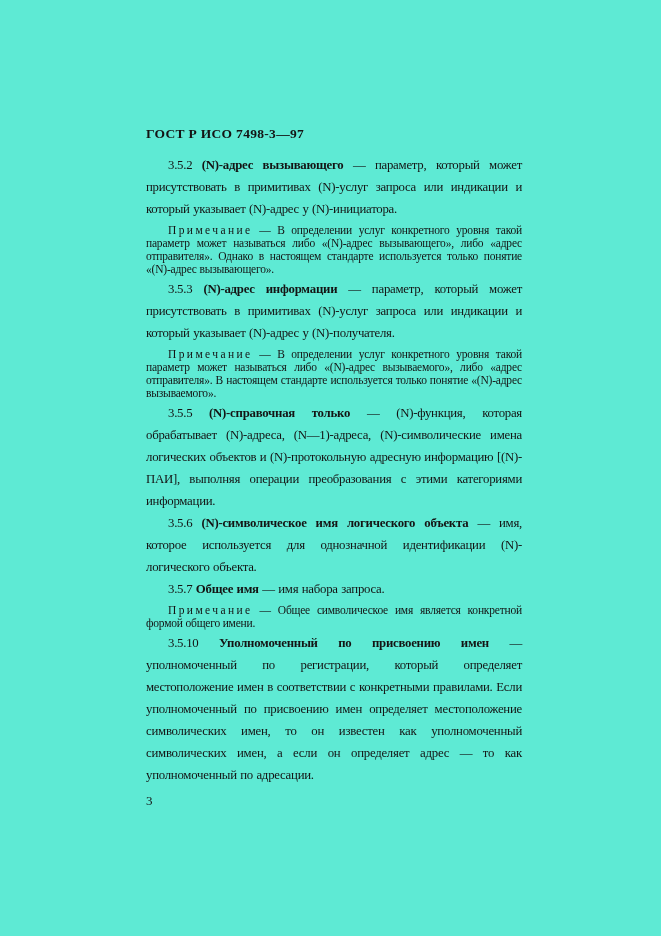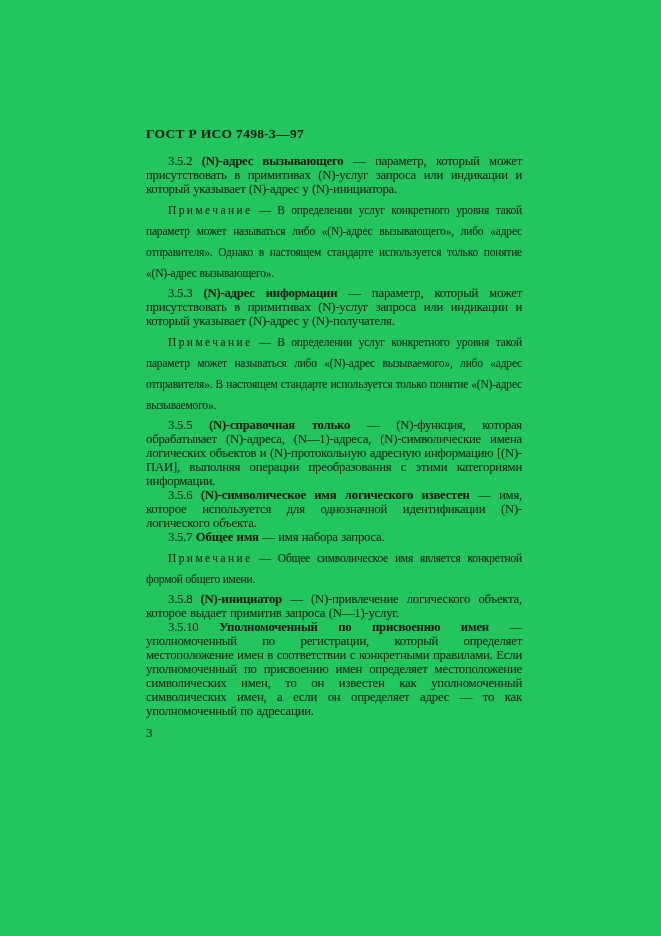--- a/index.html
+++ b/index.html
@@ -5,21 +5,21 @@
   html, body { margin: 0; padding: 0; }
   body {
     background: #ffffff;
     font-family: "Liberation Serif", "DejaVu Serif", serif;
     color: #141414;
   }
   .page {
     position: relative;
     width: 661px;
     height: 936px;
-    background: #22c55e;
+    background: #5eead4;
     overflow: hidden;
   }
   .content {
     position: absolute;
     left: 146px;
     top: 126px;
     width: 376px;
   }
   .doc-header {
     font-weight: bold;
@@ -27,31 +27,31 @@
     line-height: 15px;
     letter-spacing: 0.3px;
     margin: 0 0 13px 0;
     white-space: nowrap;
   }
   p.def {
     margin: 0;
     text-indent: 22px;
     text-align: justify;
     font-size: 12.8px;
-    line-height: 14px;
+    line-height: 22px;
     letter-spacing: -0.25px;
     word-spacing: 0.5px;
   }
   p.def .term { font-weight: bold; }
   p.note {
     margin: 4px 0 2px 0;
     text-indent: 22px;
     text-align: justify;
     font-size: 11.5px;
-    line-height: 21px;
+    line-height: 13px;
     letter-spacing: -0.2px;
   }
   .note-label { letter-spacing: 2.4px; }
   .page-number {
     margin-top: 8px;
     font-size: 13px;
     line-height: 14px;
   }
 </style>
 </head>
@@ -66,27 +66,26 @@
 
     <p class="note"><span class="note-label">Примечание</span> <span>— В определении услуг конкретного уровня такой параметр может называться либо «(N)-адрес вызывающего», либо «адрес отправителя». Однако в настоящем стандарте используется только понятие «(N)-адрес вызывающего».</span></p>
 
     <p class="def"><span>3.5.3</span> <span class="term">(N)-адрес информации</span> <span>— параметр, который может присутствовать в примитивах (N)-услуг запроса или индикации и который указывает (N)-адрес у (N)-получателя.</span></p>
 
     <p class="note"><span class="note-label">Примечание</span> <span>— В определении услуг конкретного уровня такой параметр может называться либо «(N)-адрес вызываемого», либо «адрес отправителя». В настоящем стандарте используется только понятие «(N)-адрес вызываемого».</span></p>
 
 
     <p class="def"><span>3.5.5</span> <span class="term">(N)-справочная только</span> <span>— (N)-функция, которая обрабатывает (N)-адреса, (N—1)-адреса, (N)-символические имена логических объектов и (N)-протокольную адресную информацию [(N)-ПАИ], выполняя операции преобразования с этими категориями информации.</span></p>
 
-    <p class="def"><span>3.5.6</span> <span class="term">(N)-символическое имя логического известен</span> <span>— имя, которое используется для однозначной идентификации (N)-логического объекта.</span></p>
+    <p class="def"><span>3.5.6</span> <span class="term">(N)-символическое имя логического объекта</span> <span>— имя, которое используется для однозначной идентификации (N)-логического объекта.</span></p>
 
     <p class="def"><span>3.5.7</span> <span class="term">Общее имя</span> <span>— имя набора запроса.</span></p>
 
     <p class="note"><span class="note-label">Примечание</span> <span>— Общее символическое имя является конкретной формой общего имени.</span></p>
 
-    <p class="def"><span>3.5.8</span> <span class="term">(N)-инициатор</span> <span>— (N)-привлечение логического объекта, которое выдает примитив запроса (N—1)-услуг.</span></p>
 
 
     <p class="def"><span>3.5.10</span> <span class="term">Уполномоченный по присвоению имен</span> <span>— уполномоченный по регистрации, который определяет местоположение имен в соответствии с конкретными правилами. Если уполномоченный по присвоению имен определяет местоположение символических имен, то он известен как уполномоченный символических имен, а если он определяет адрес — то как уполномоченный по адресации.</span></p>
 
     <div class="page-number">3</div>
 
   </div>
 </div>
 
 </body></html>

